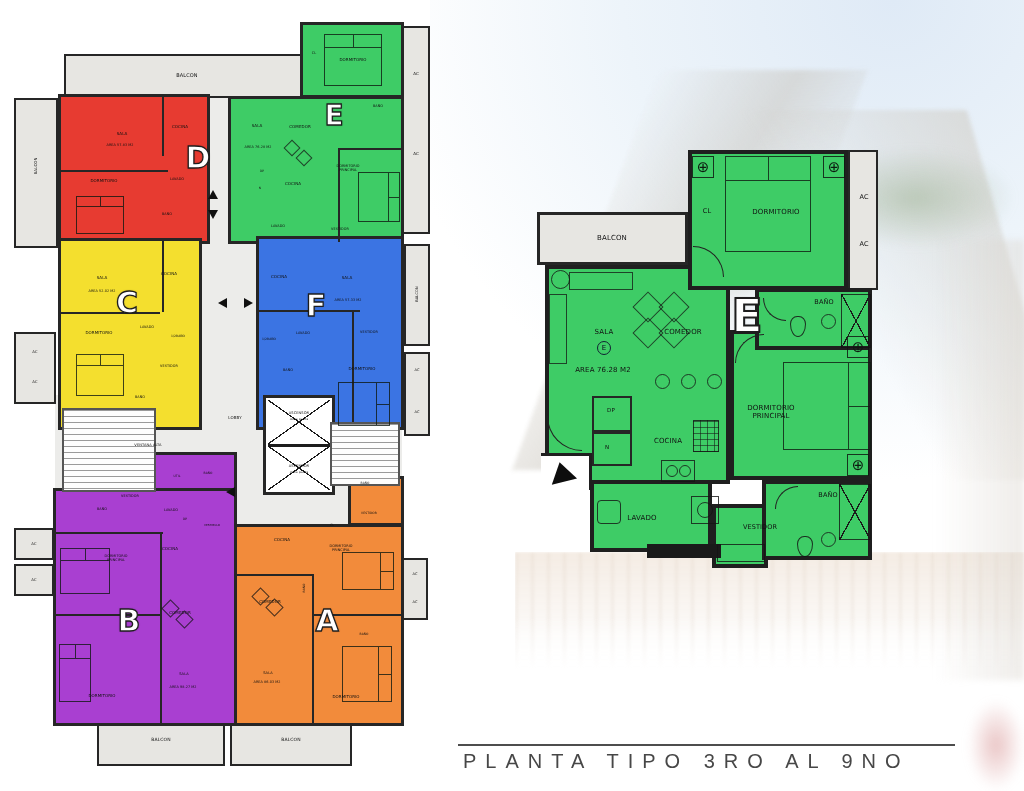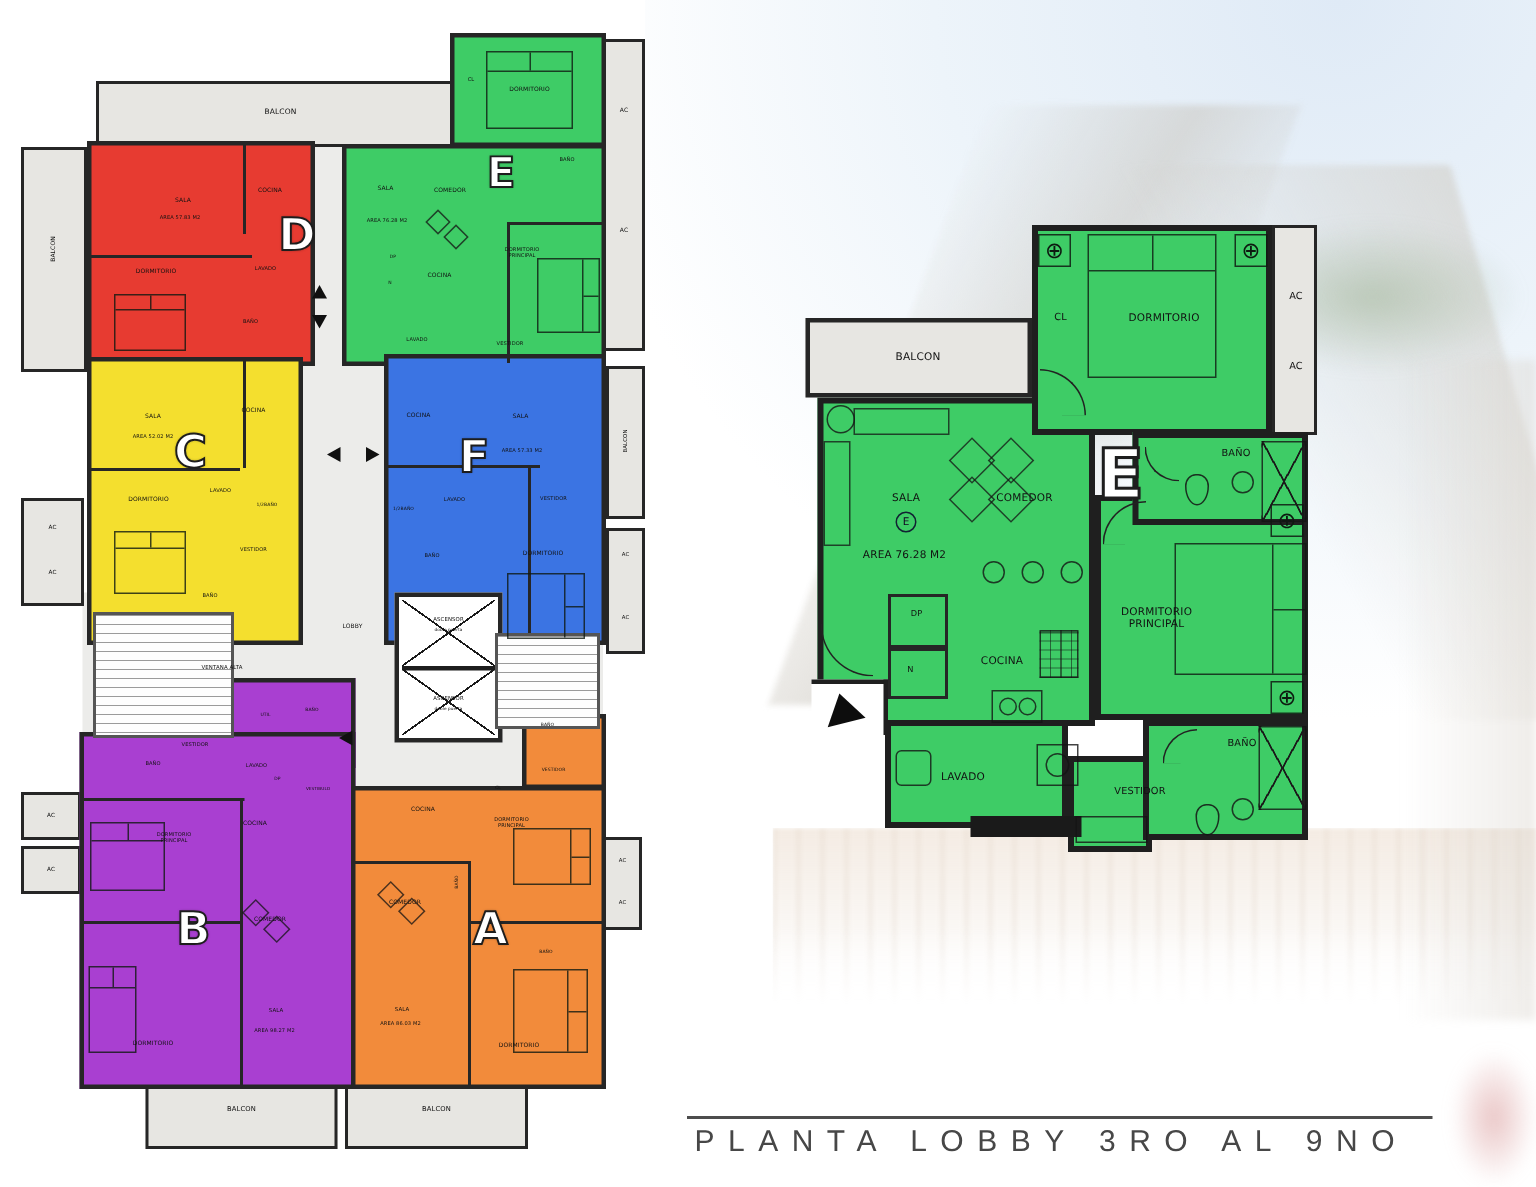--- a/index.html
+++ b/index.html
@@ -346,15 +346,15 @@
         <span class="lbl" style="left: 133px; top: 293px; font-size: 7px;">COCINA</span>
         <span class="lbl" style="left: 107px; top: 370px; font-size: 7px;">LAVADO</span>
         <span class="lbl" style="left: 225px; top: 380px; font-size: 6.5px;">VESTIDOR</span>
         <span class="lbl" style="left: 293px; top: 348px; font-size: 6.5px;">BAÑO</span>
         <span class="unit-letter big" style="left: 212px; top: 168px; font-size: 46px;">E</span>
       </div>
   </div>
 
   <div class="abs title-block">
     <div class="title-line"></div>
-    <div class="title-text">PLANTA LOBBY 3RO AL 9NO</div>
+    <div class="title-text">PLANTA TIPO 3RO AL 9NO</div>
   </div>
 </div>
 
 </body></html>

